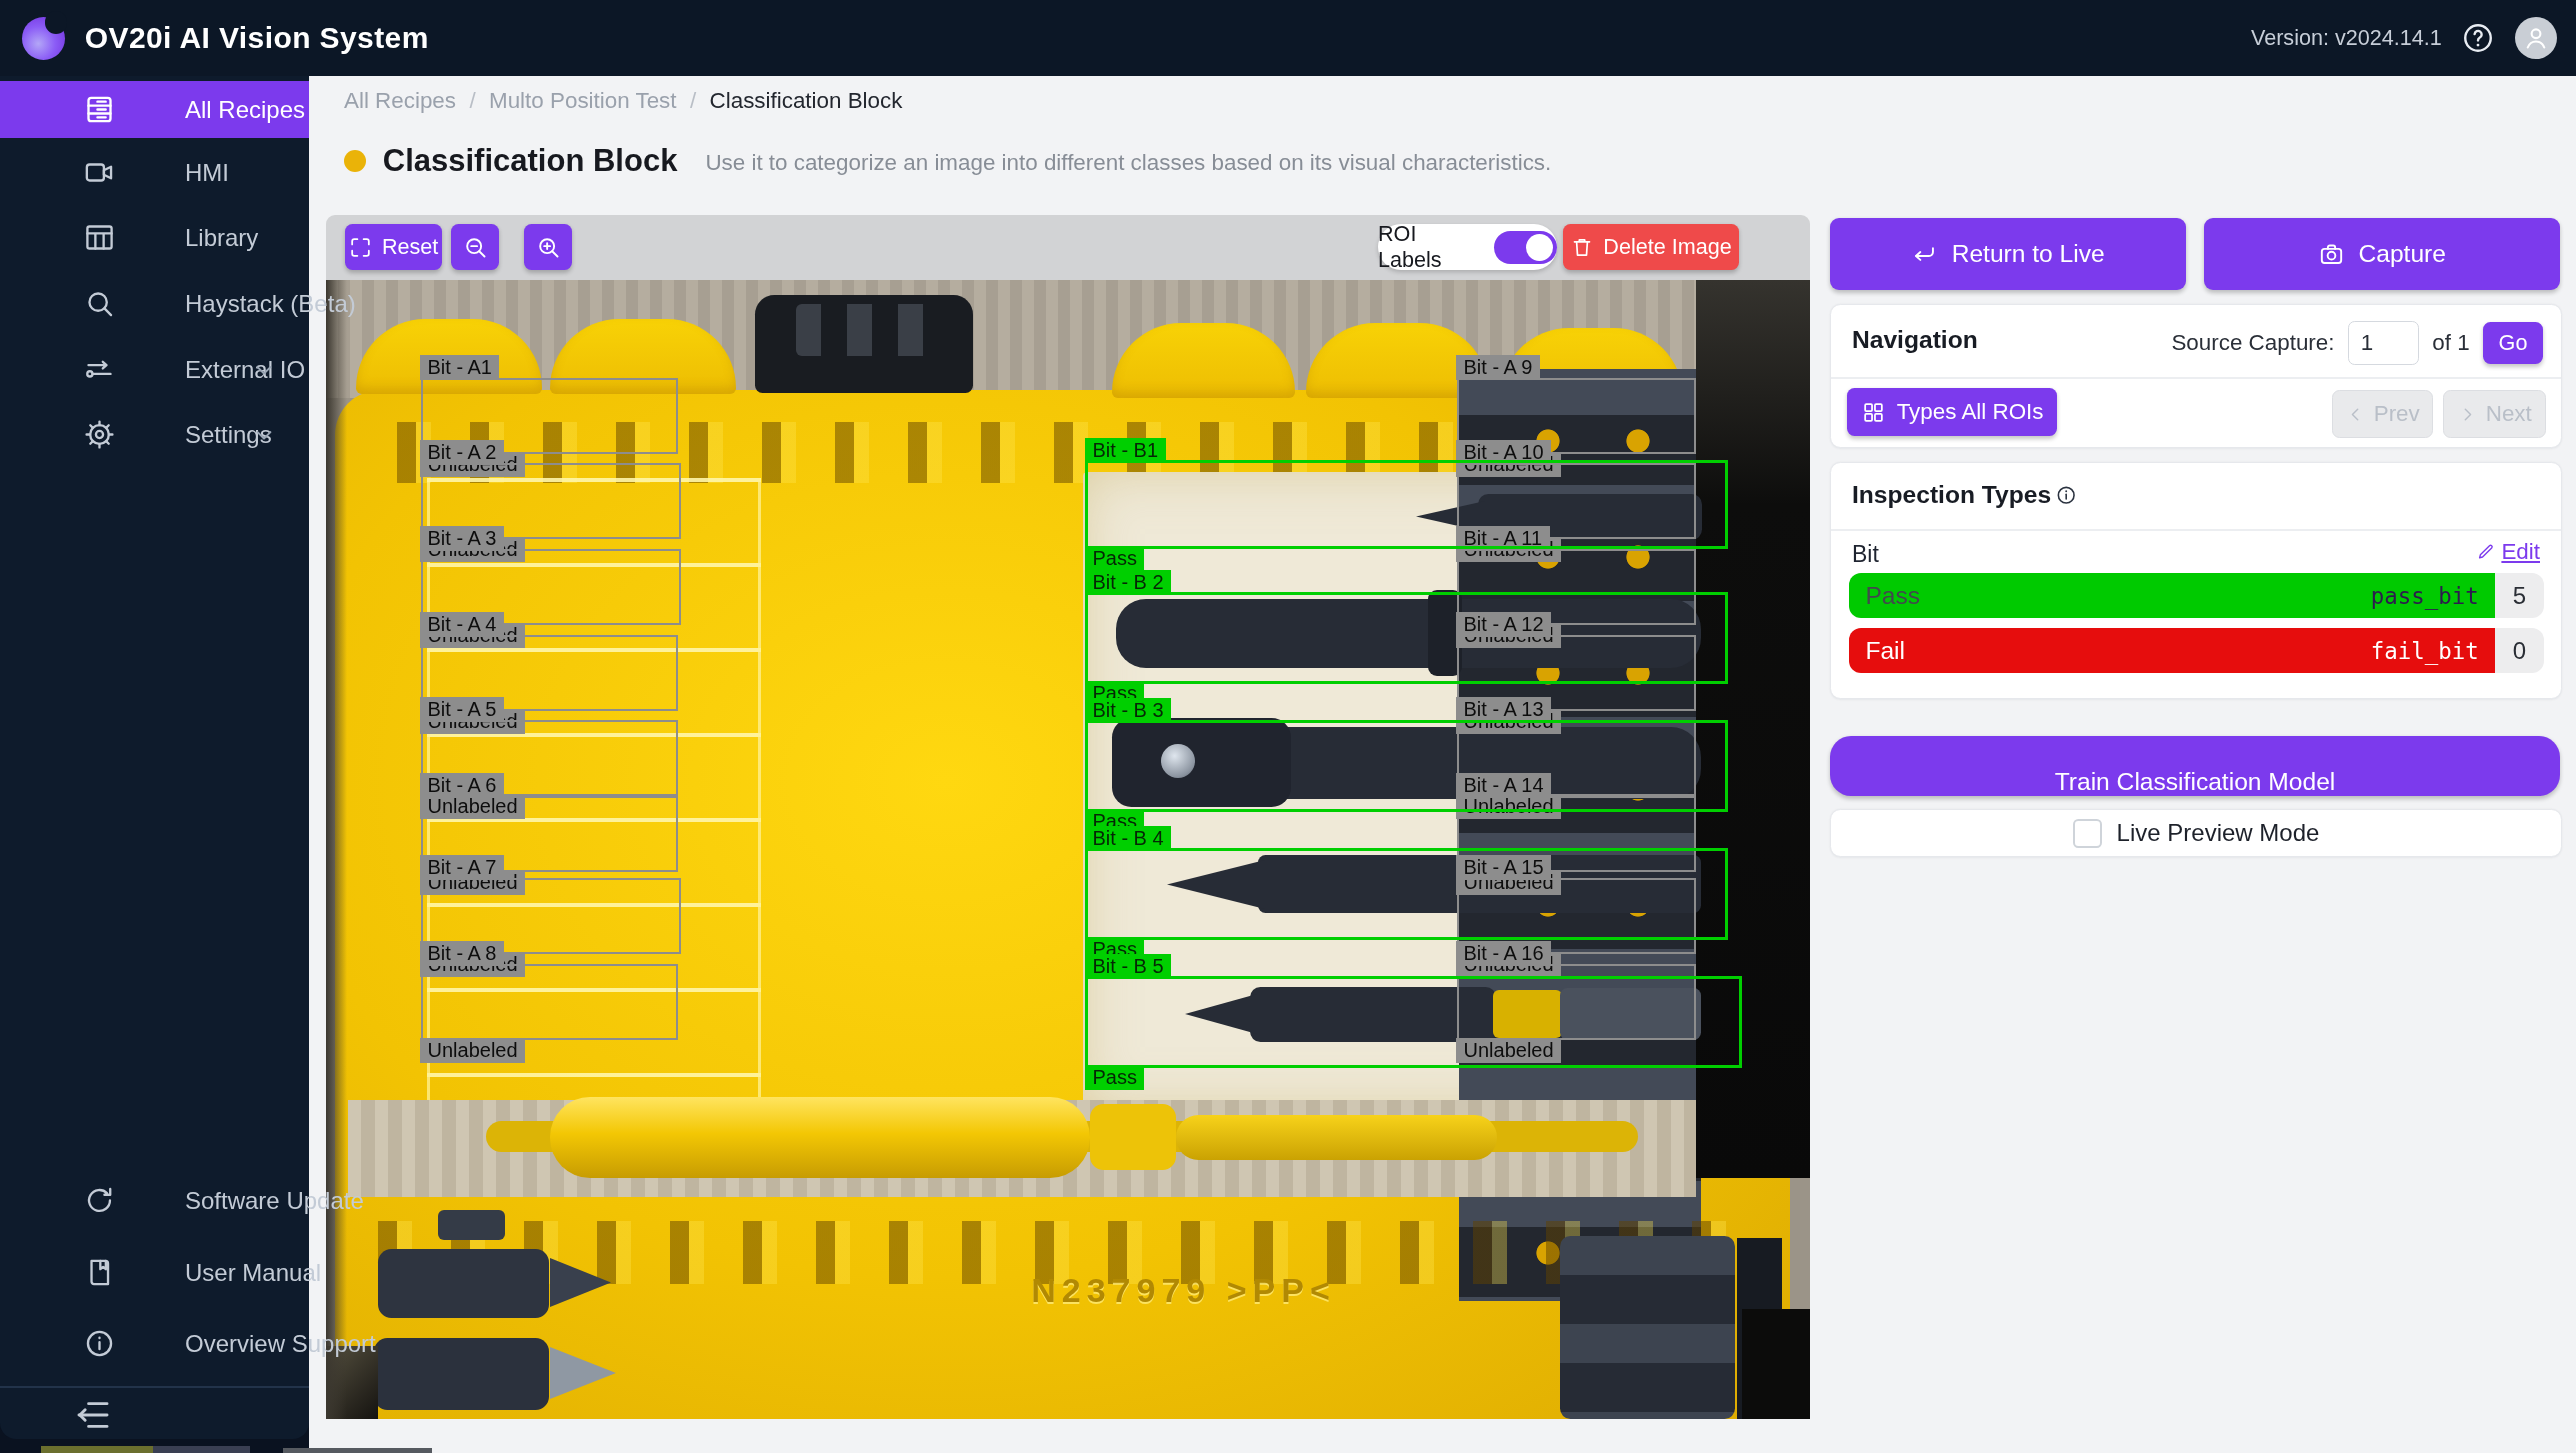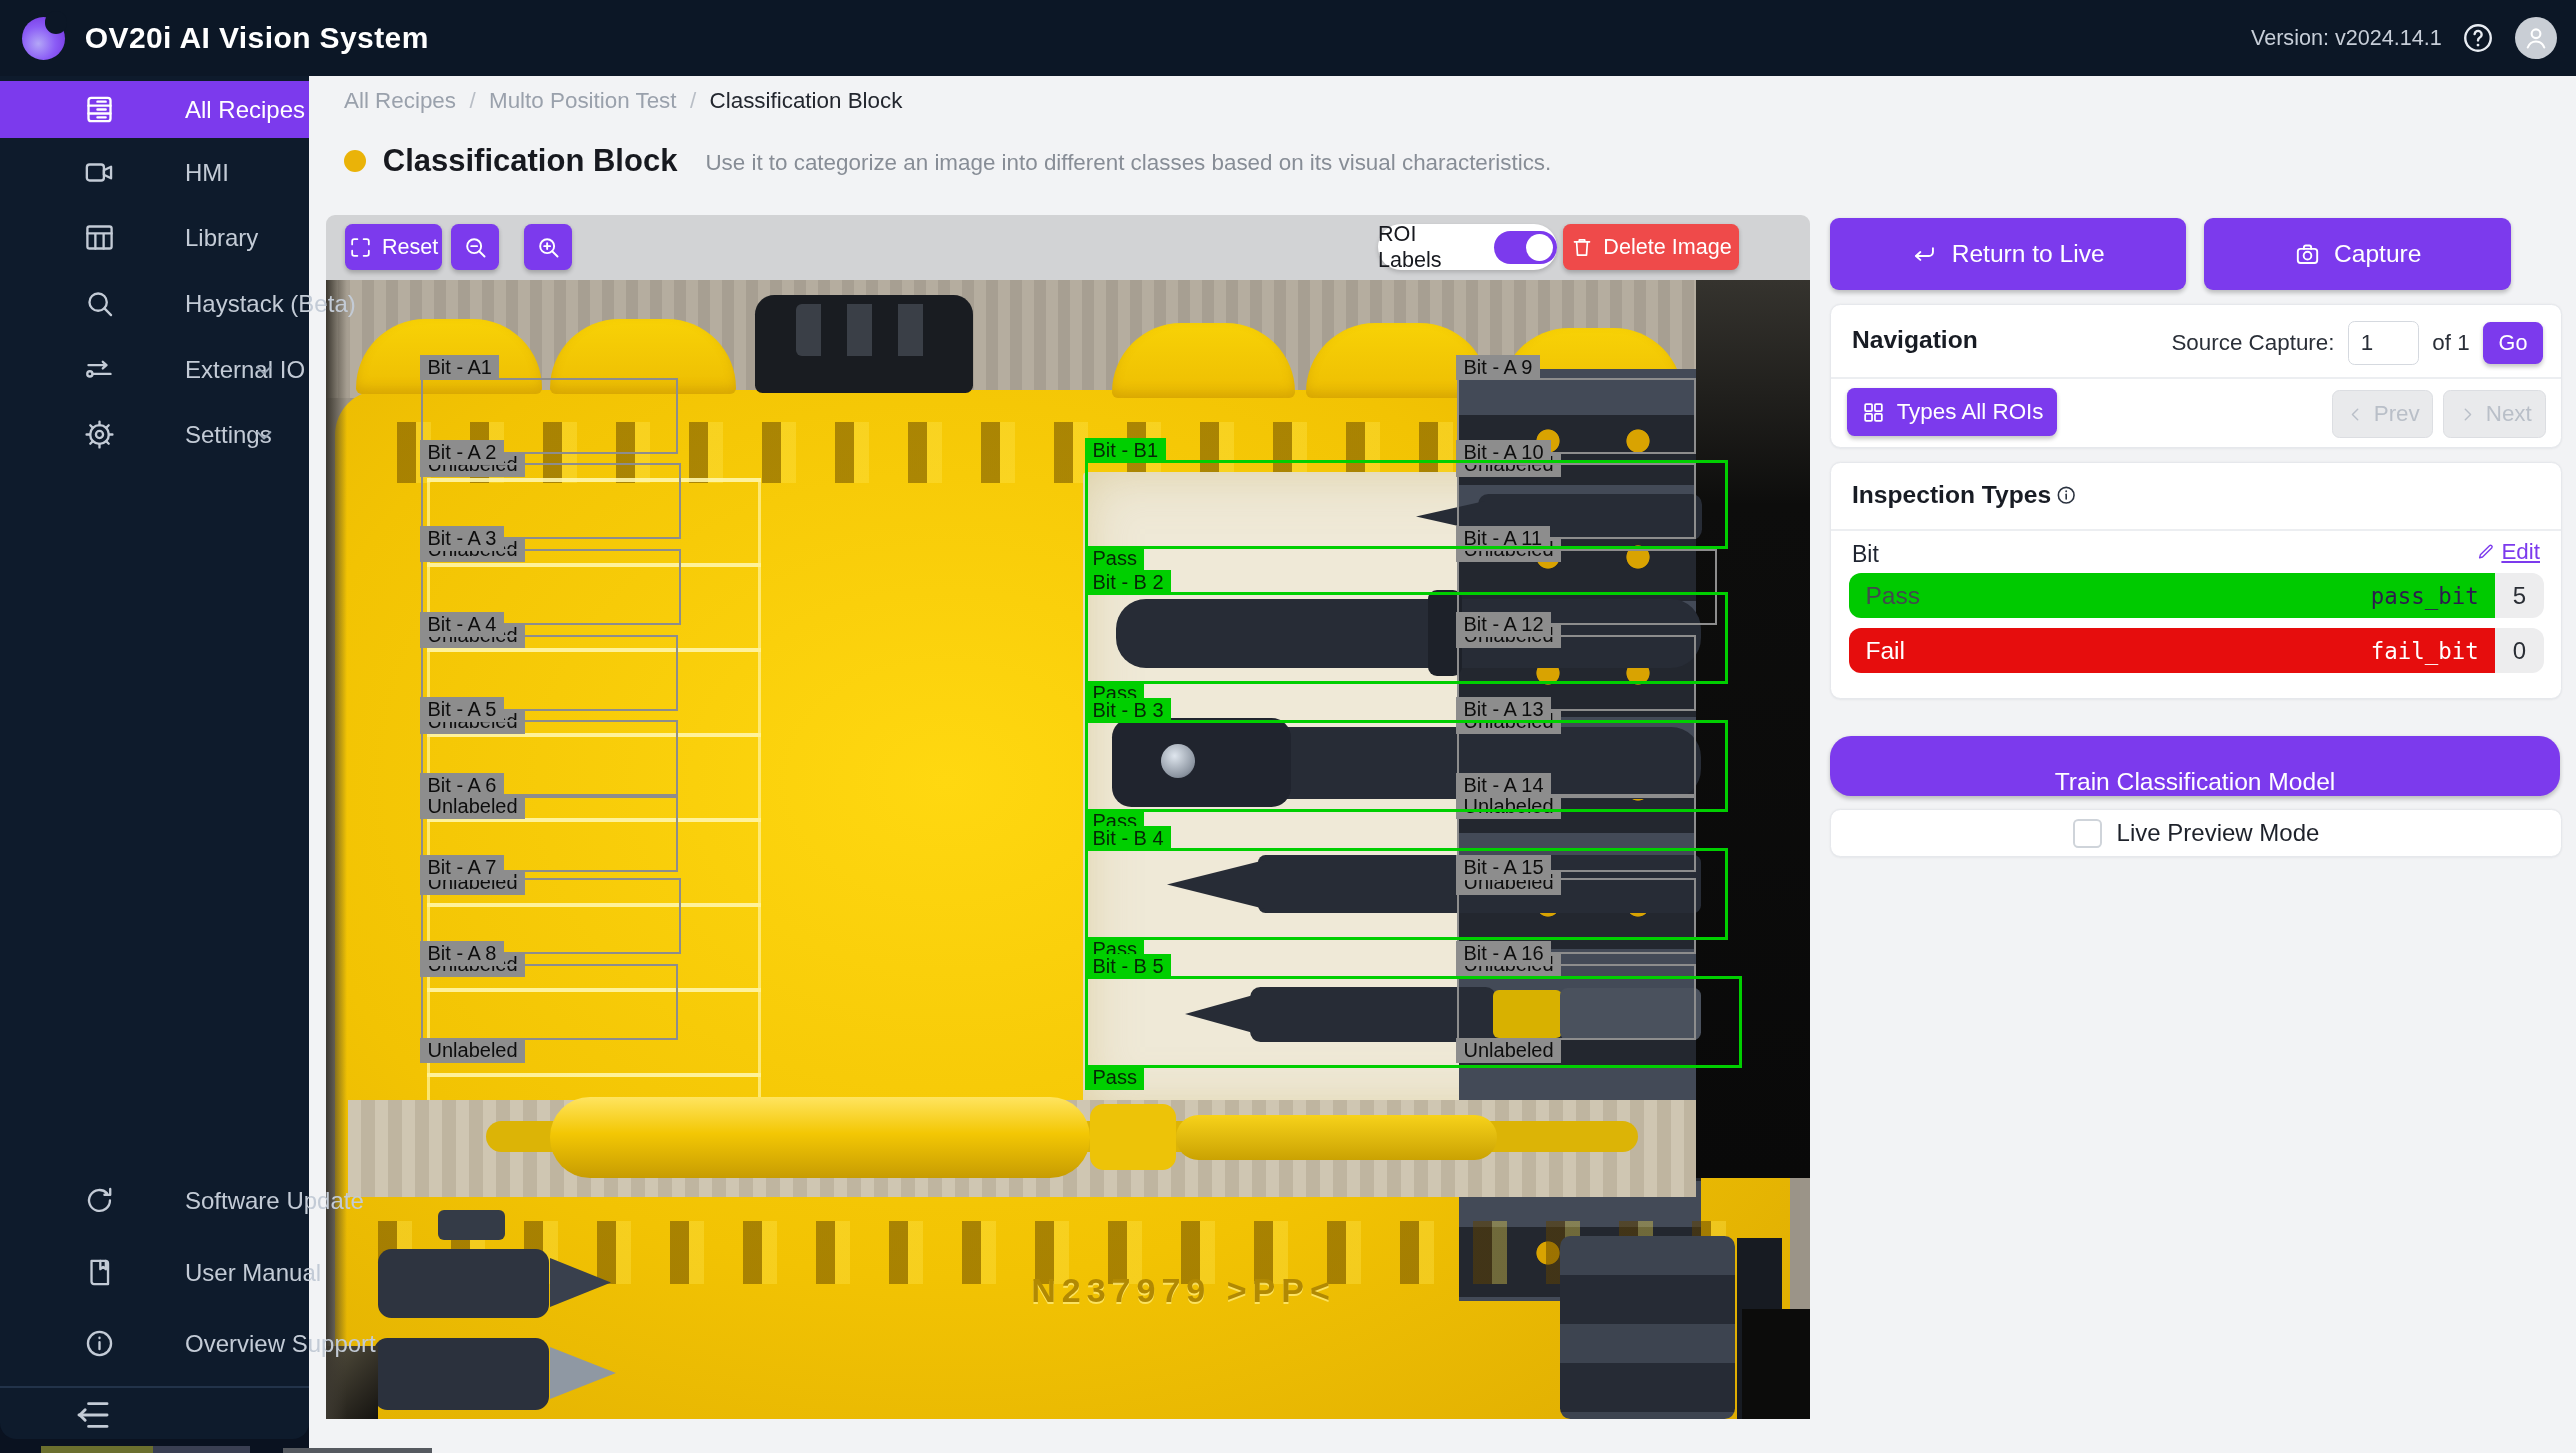--- a/index.html
+++ b/index.html
@@ -425,21 +425,21 @@
             <span class="rtag">Unlabeled</span>
           </div>
           <div class="roi roi-gray" style="left: 1131px; top: 98px; width: 235px; height: 72px;">
             <span class="rlabel">Bit - A 9</span>
             <span class="rtag">Unlabeled</span>
           </div>
           <div class="roi roi-gray" style="left: 1131px; top: 183px; width: 235px; height: 72px;">
             <span class="rlabel">Bit - A 10</span>
             <span class="rtag">Unlabeled</span>
           </div>
-          <div class="roi roi-gray" style="left: 1131px; top: 269px; width: 235px; height: 72px; padding-left: 21px;">
+          <div class="roi roi-gray" style="left: 1131px; top: 269px; width: 235px; height: 72px;">
             <span class="rlabel">Bit - A 11</span>
             <span class="rtag">Unlabeled</span>
           </div>
           <div class="roi roi-gray" style="left: 1131px; top: 355px; width: 235px; height: 72px;">
             <span class="rlabel">Bit - A 12</span>
             <span class="rtag">Unlabeled</span>
           </div>
           <div class="roi roi-gray" style="left: 1131px; top: 440px; width: 235px; height: 72px;">
             <span class="rlabel">Bit - A 13</span>
             <span class="rtag">Unlabeled</span>
@@ -482,21 +482,21 @@
 
   <div class="btn btn-purple rp-btn" style="left:1830px;top:218px;width:356px;">
     <svg width="27" height="27" viewBox="0 0 24 24">
       <g class="ic" stroke-width="2">
           <path d="M8.3 16.8L4.4 13.3l3.9-3.5"></path>
           <path d="M4.8 13.3H16a3.5 3.5 0 0 0 3.5-3.5V6.4"></path>
         </g>
       </svg>
     <span>Return to Live</span>
   </div>
-  <div class="btn btn-purple rp-btn" style="left:2204px;top:218px;width:307px;">
+  <div class="btn btn-purple rp-btn" style="left:2204px;top:218px;width:356px;">
     <svg width="27" height="27" viewBox="0 0 24 24">
       <g class="ic" stroke-width="1.9">
           <rect x="3.4" y="7" width="17.2" height="12.6" rx="2.4"></rect>
       <path d="M8.8 7V5.6A1.6 1.6 0 0 1 10.4 4h3.2a1.6 1.6 0 0 1 1.6 1.6V7"></path>
           <circle cx="12" cy="13" r="3.4"></circle>
         </g>
       </svg>
     <span>Capture</span>
   </div>
 

